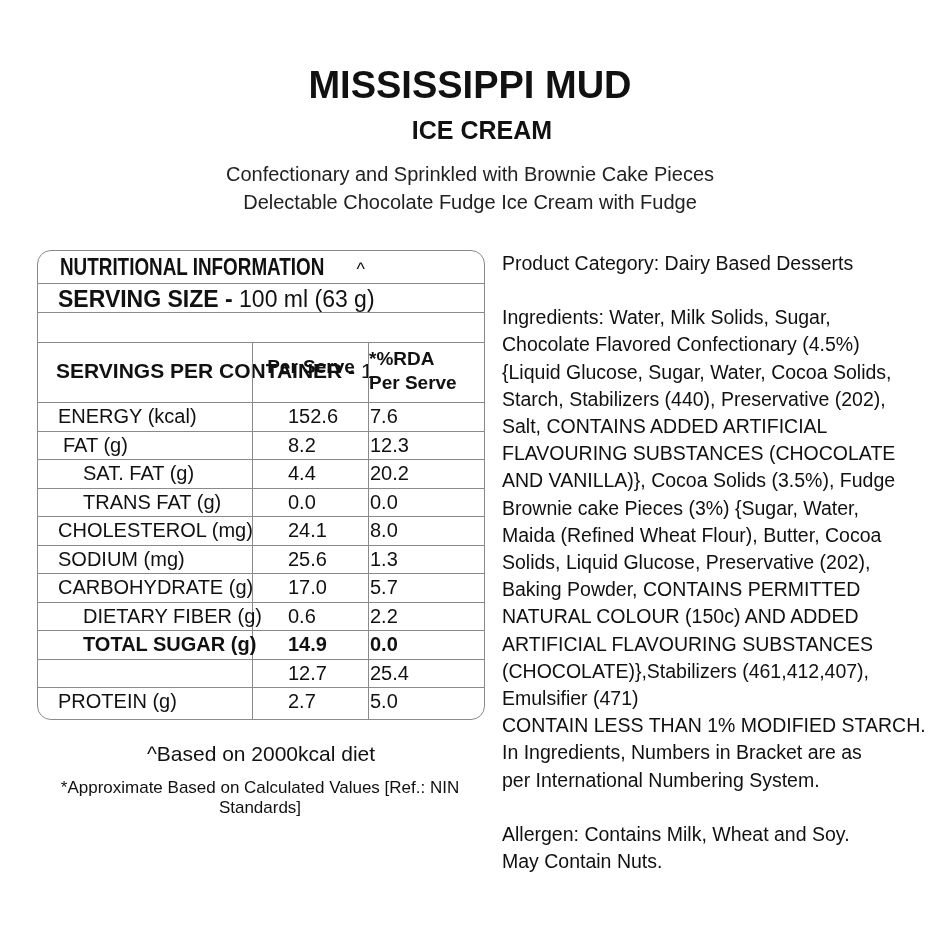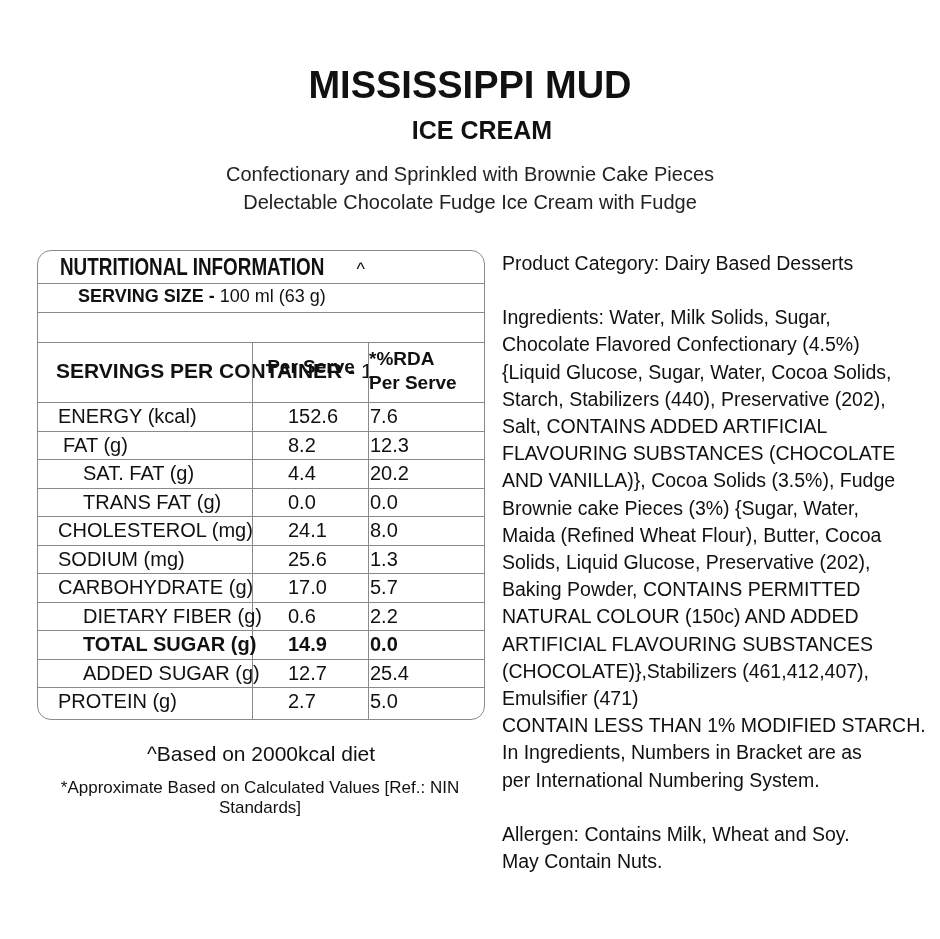--- a/index.html
+++ b/index.html
@@ -40,21 +40,21 @@
   <div>Delectable Chocolate Fudge Ice Cream with Fudge</div>
 </div>
 
 <div class="abs table-box">
   <div class="hrow" style="top:0;height:33px;">
     <span style="left:22px;top:3px;font-size:23px;" class="bold">
       <span class="condensed" style="position:static;">NUTRITIONAL INFORMATION</span><span style="position:static;font-weight:normal;font-size:18px;margin-left:-26px;">^</span>
     </span>
   </div>
   <div class="hrow" style="top:33px;height:29px;">
-    <span style="left:20px;top:2px;font-size:18px;margin-left:20px;">
+    <span style="left:20px;top:2px;font-size:23px;">
       <span class="bold" style="position:static;">SERVING SIZE -</span>
       <span style="position:static;">100 ml (63 g)</span>
     </span>
   </div>
   <div class="hrow" style="top:62px;height:30px;">
     <span style="left:18px;top:2px;font-size:21px;margin-top:44px;">
       <span class="bold" style="position:static;">SERVINGS PER CONTAINER -</span>
       <span style="position:static;">1</span>
     </span>
   </div>
@@ -109,21 +109,20 @@
         <span class="lbl" style="left: 45px;">DIETARY FIBER (g)</span>
         <span class="v1">0.6</span>
         <span class="v2">2.2</span>
       </div>
       <div class="drow" style="top: 380px; font-weight: bold;">
         <span class="lbl" style="left: 45px;">TOTAL SUGAR (g)</span>
         <span class="v1">14.9</span>
         <span class="v2">0.0</span>
       </div>
       <div class="drow" style="top: 408.5px;">
-        <span class="lbl" style="left: 45px;">ADDED SUGAR (g)</span>
         <span class="v1">12.7</span>
         <span class="v2">25.4</span>
       </div>
       <div class="drow last" style="top: 437px;">
         <span class="lbl" style="left: 20px;">PROTEIN (g)</span>
         <span class="v1">2.7</span>
         <span class="v2">5.0</span>
       </div>
     </div>
 </div>

